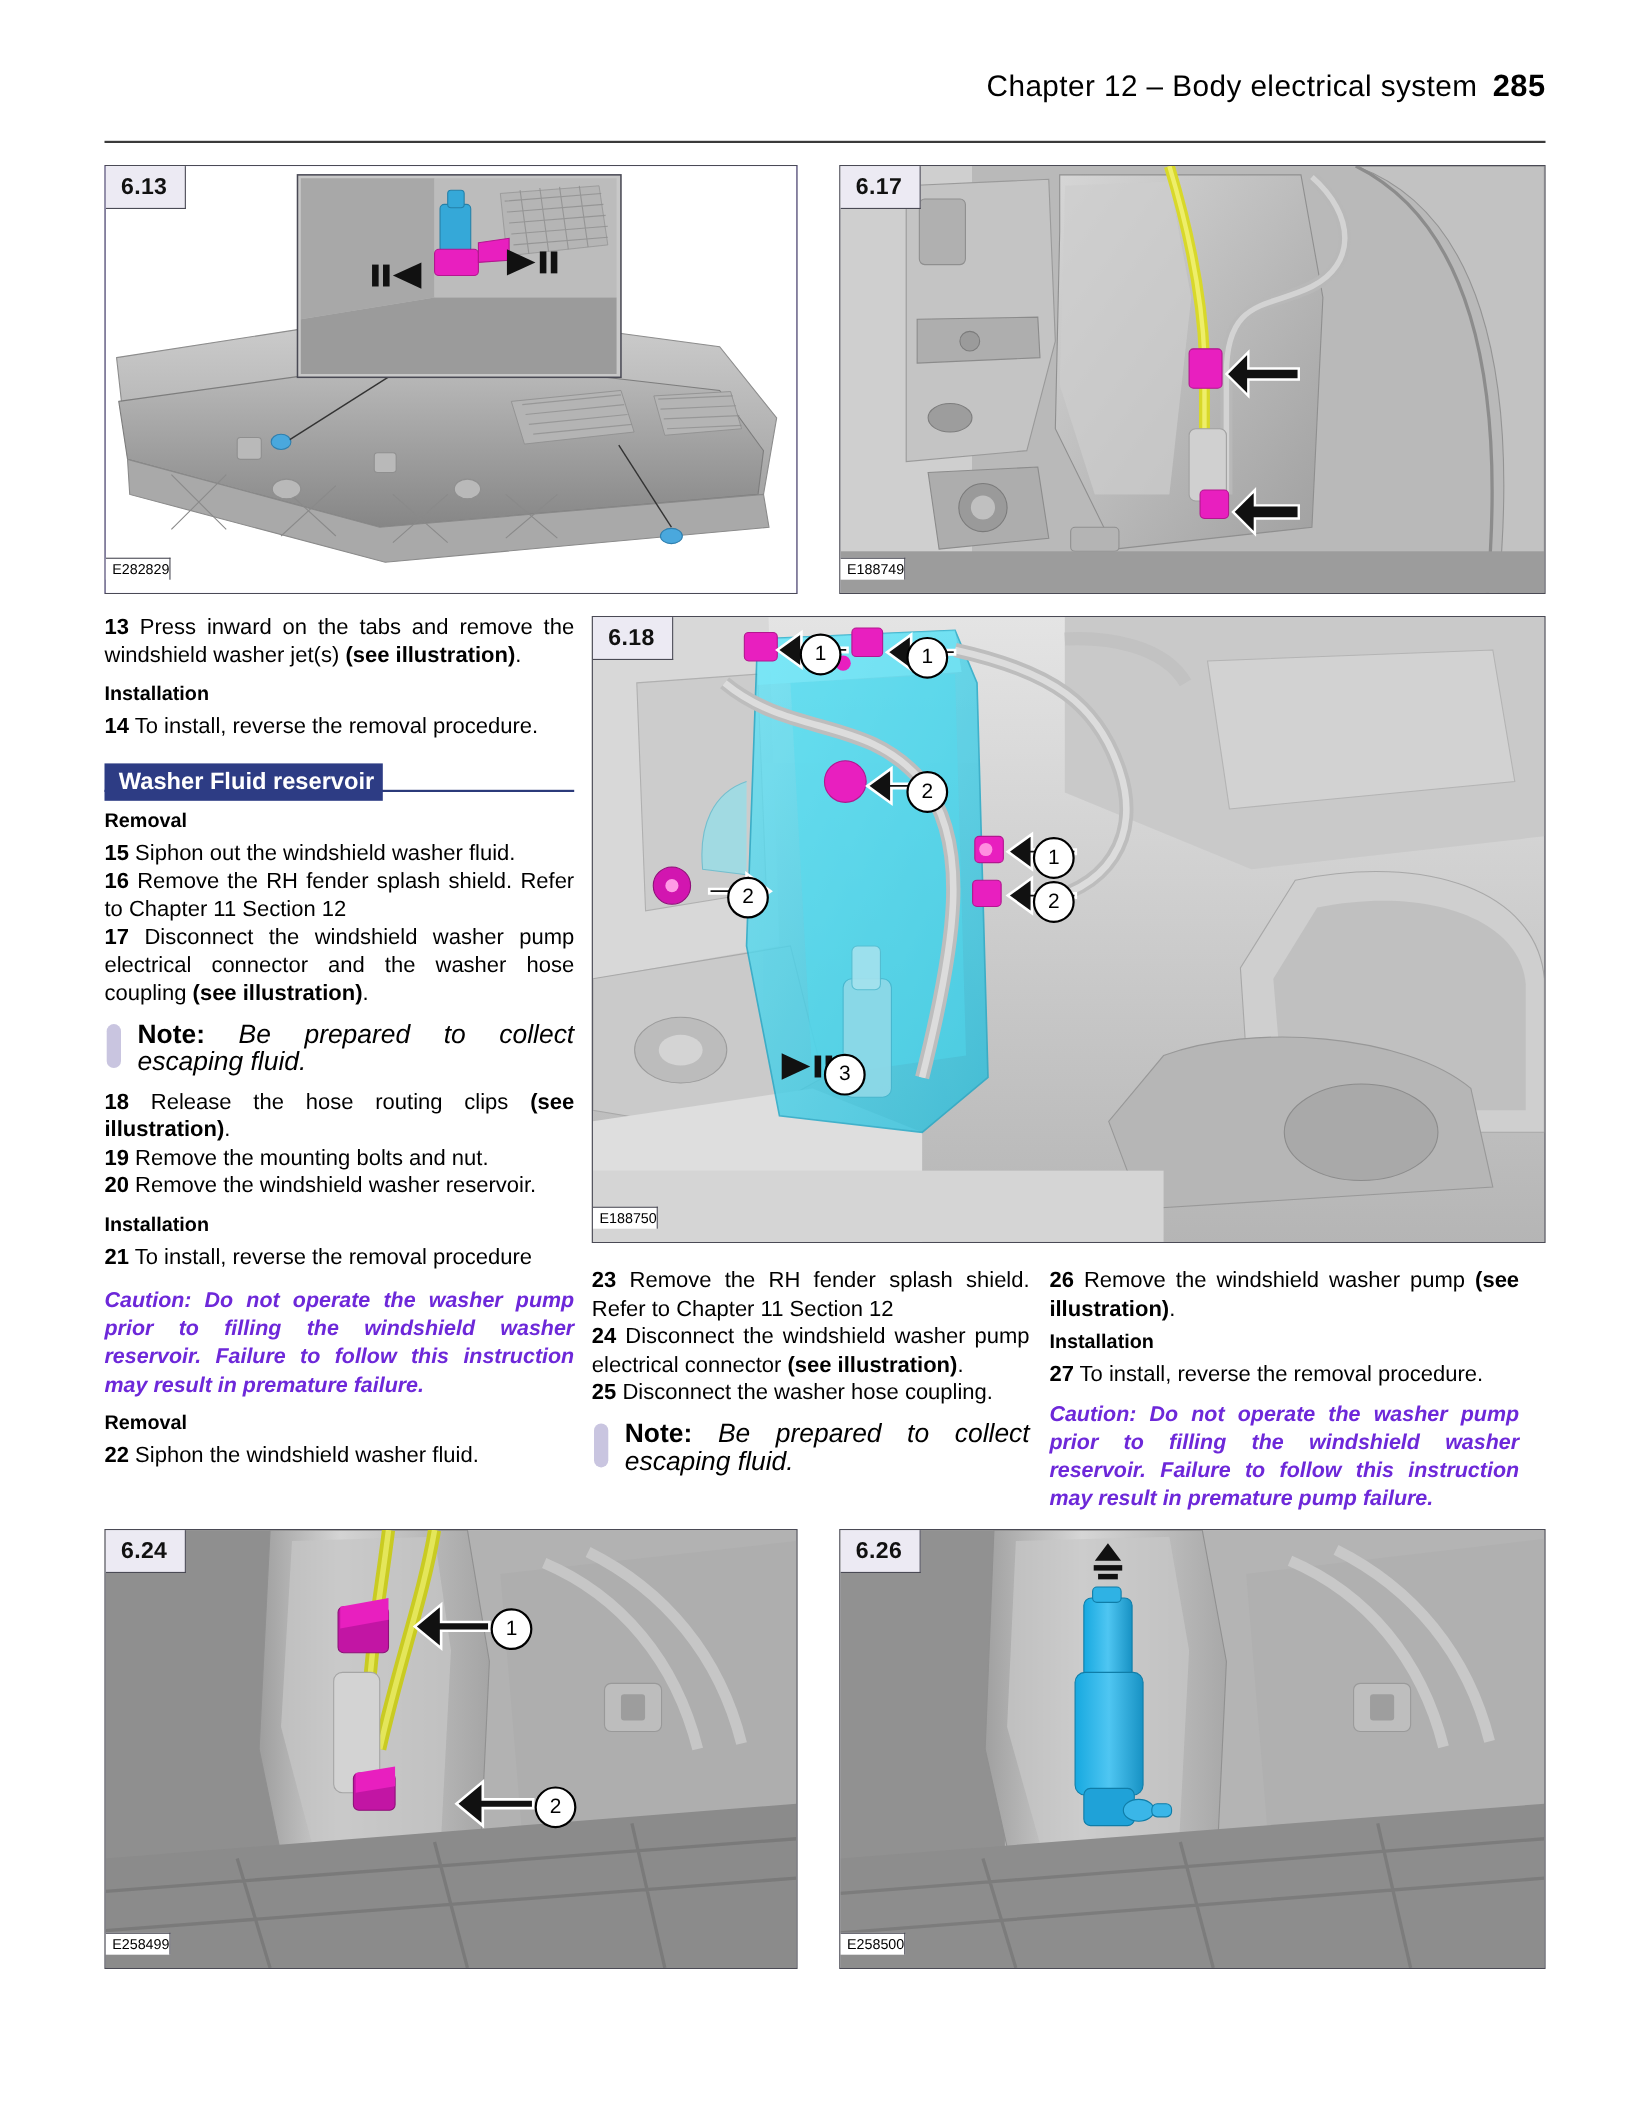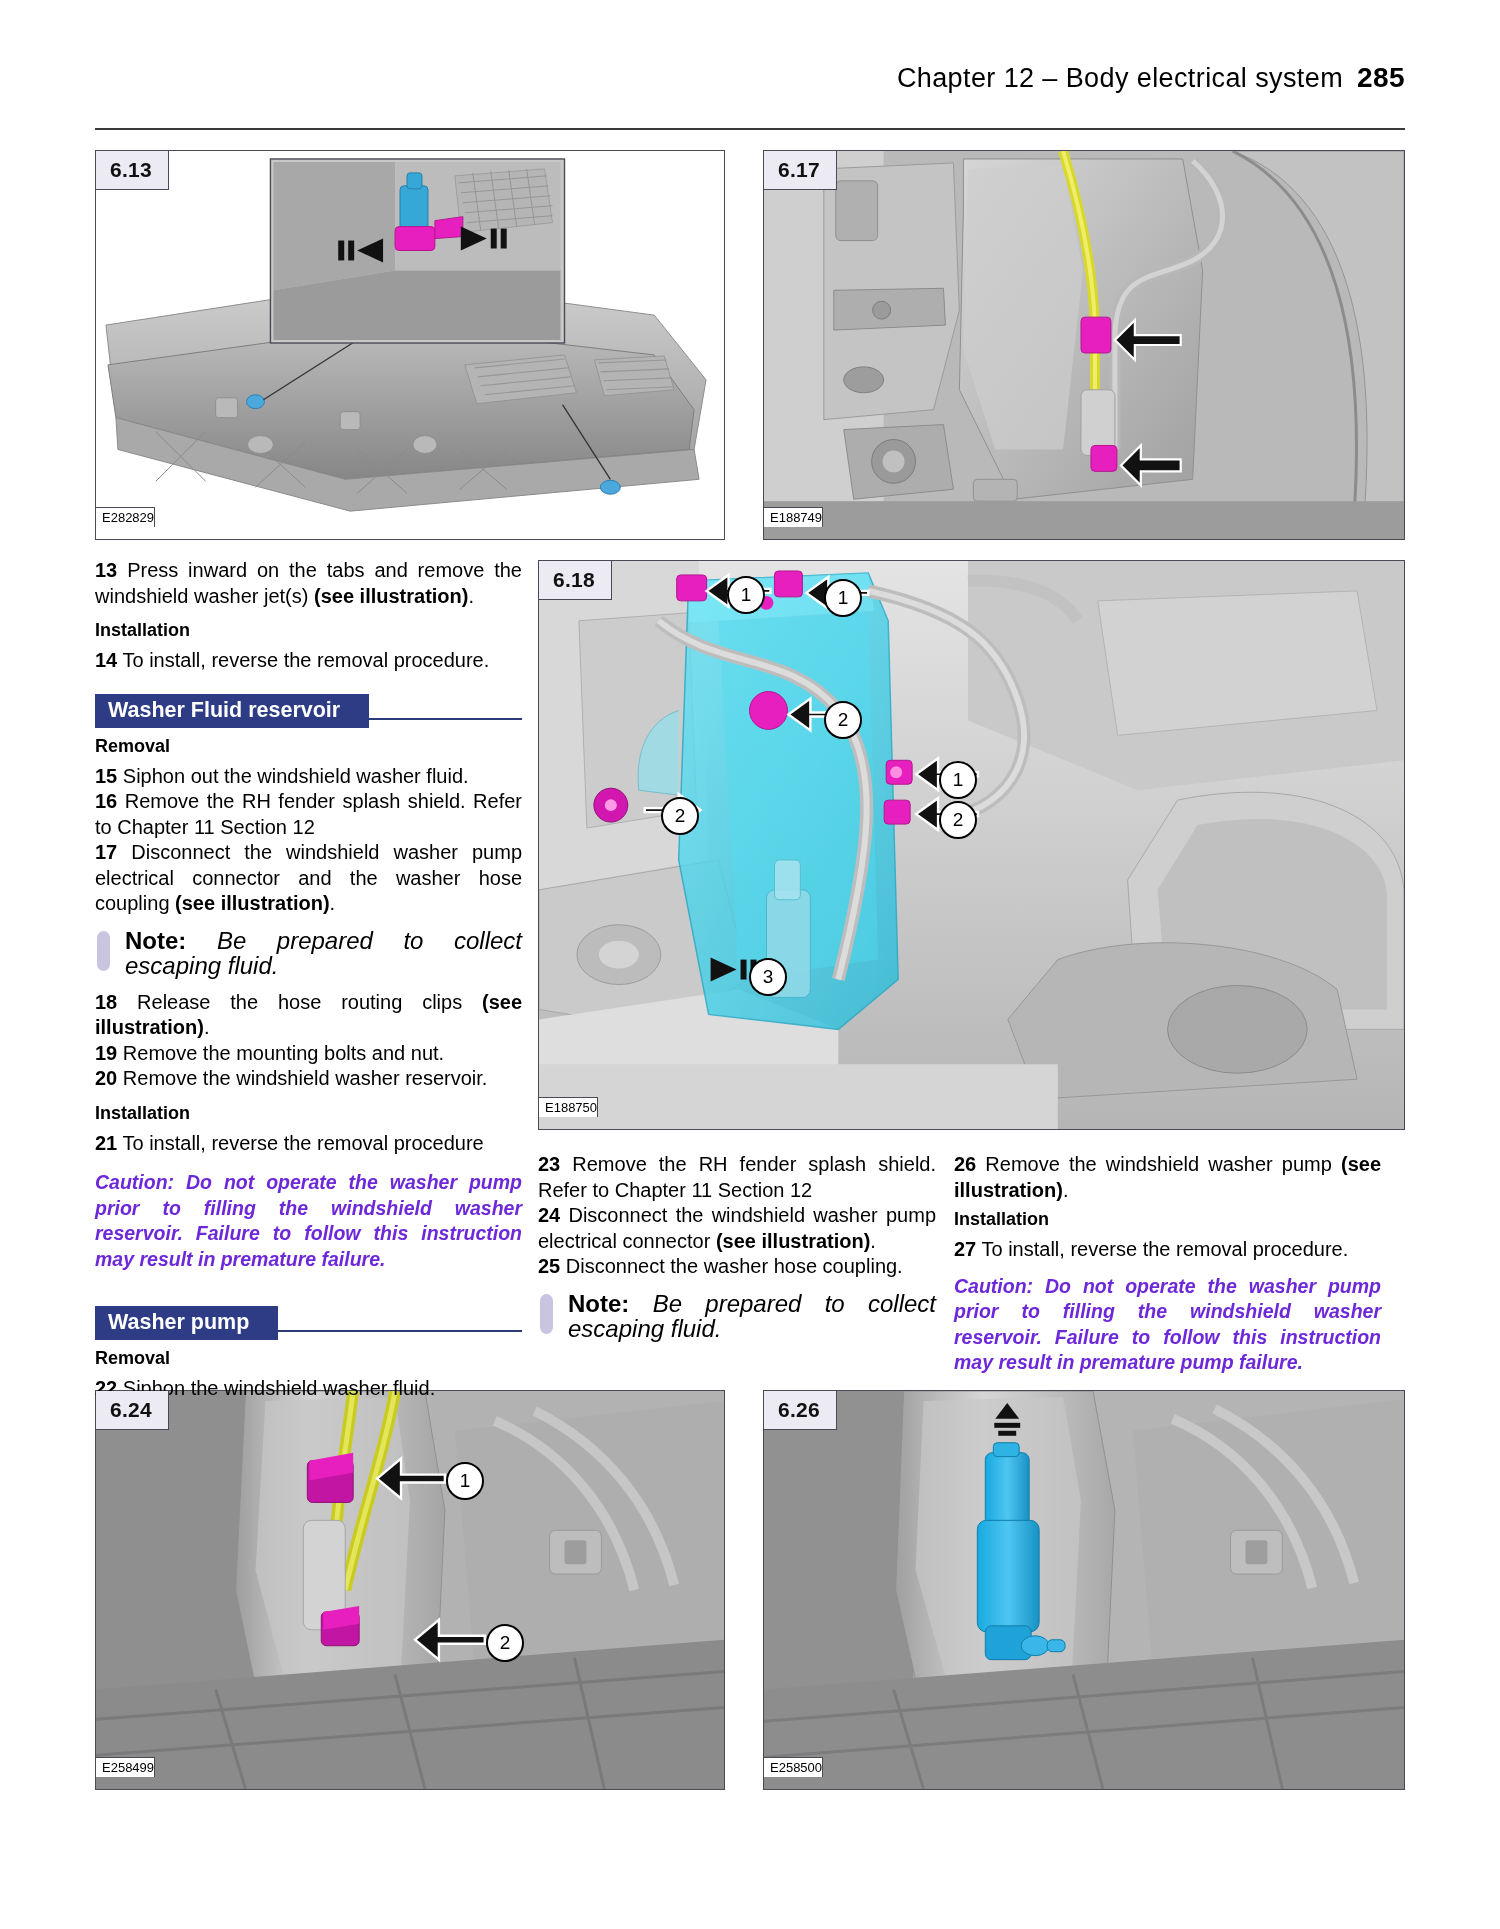--- a/index.html
+++ b/index.html
@@ -122,21 +122,21 @@
     height: 2px;
     background: #2b3a7a;
   }
   .sec-head {
     position: relative;
     display: inline-block;
     background: #2d3c84;
     color: #ffffff;
     font-weight: bold;
     font-size: 21.5px;
-    padding: 4px 29px 5px 13px;
+    padding: 4px 8px 5px 13px;
     z-index: 2;
   }
   .note {
     position: relative;
     margin: 11px 0 11px 0;
     padding-left: 30px;
     font-size: 24px;
     line-height: 25.5px;
     font-style: italic;
     text-align: justify;
@@ -531,24 +531,20 @@
 
     <h3 class="sub">Installation</h3>
 
     <p class="step">
       <b class="num">21</b>
       <span>To install, reverse the removal procedure</span>
     </p>
 
     <p class="caution">Caution: Do not operate the washer pump prior to filling the windshield washer reservoir. Failure to follow this instruction may result in premature failure.</p>
 
-    <div class="sec-head-wrap" style="margin-top:34px;">
-      <div class="rule"></div>
-      <span class="sec-head">Washer pump</span>
-    </div>
 
     <h3 class="sub">Removal</h3>
 
     <p class="step">
       <b class="num">22</b>
       <span>Siphon the windshield washer fluid.</span>
     </p>
   </div>
 
   <div class="col" style="left:538px; top:1152px; width:398px;">

